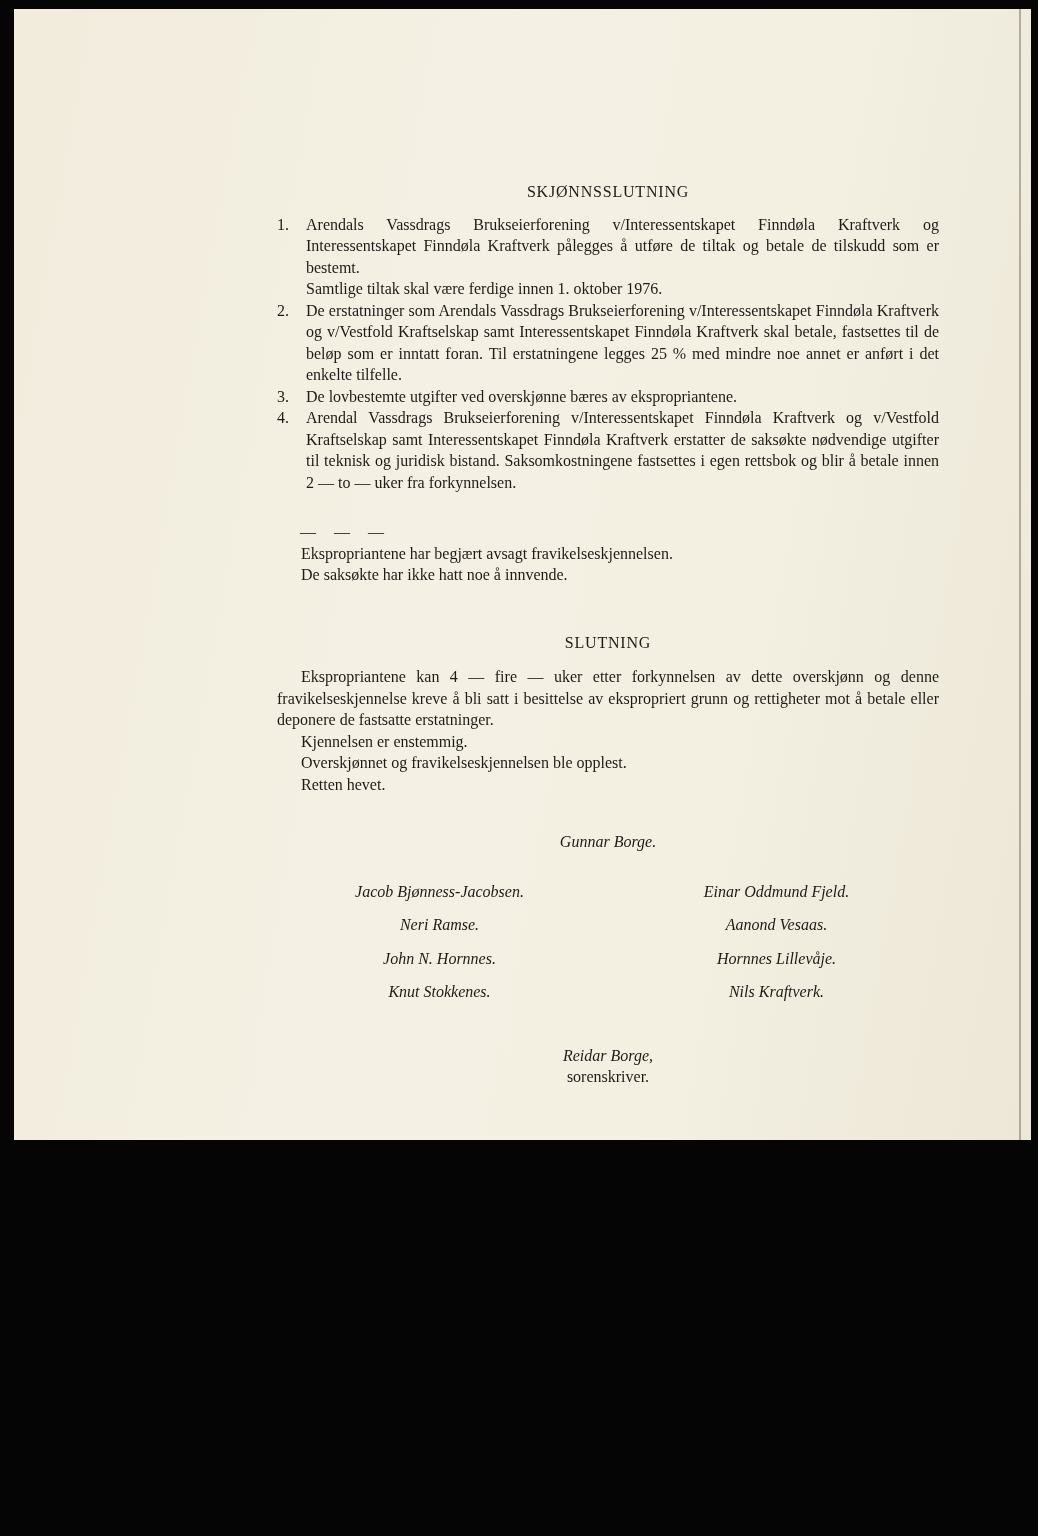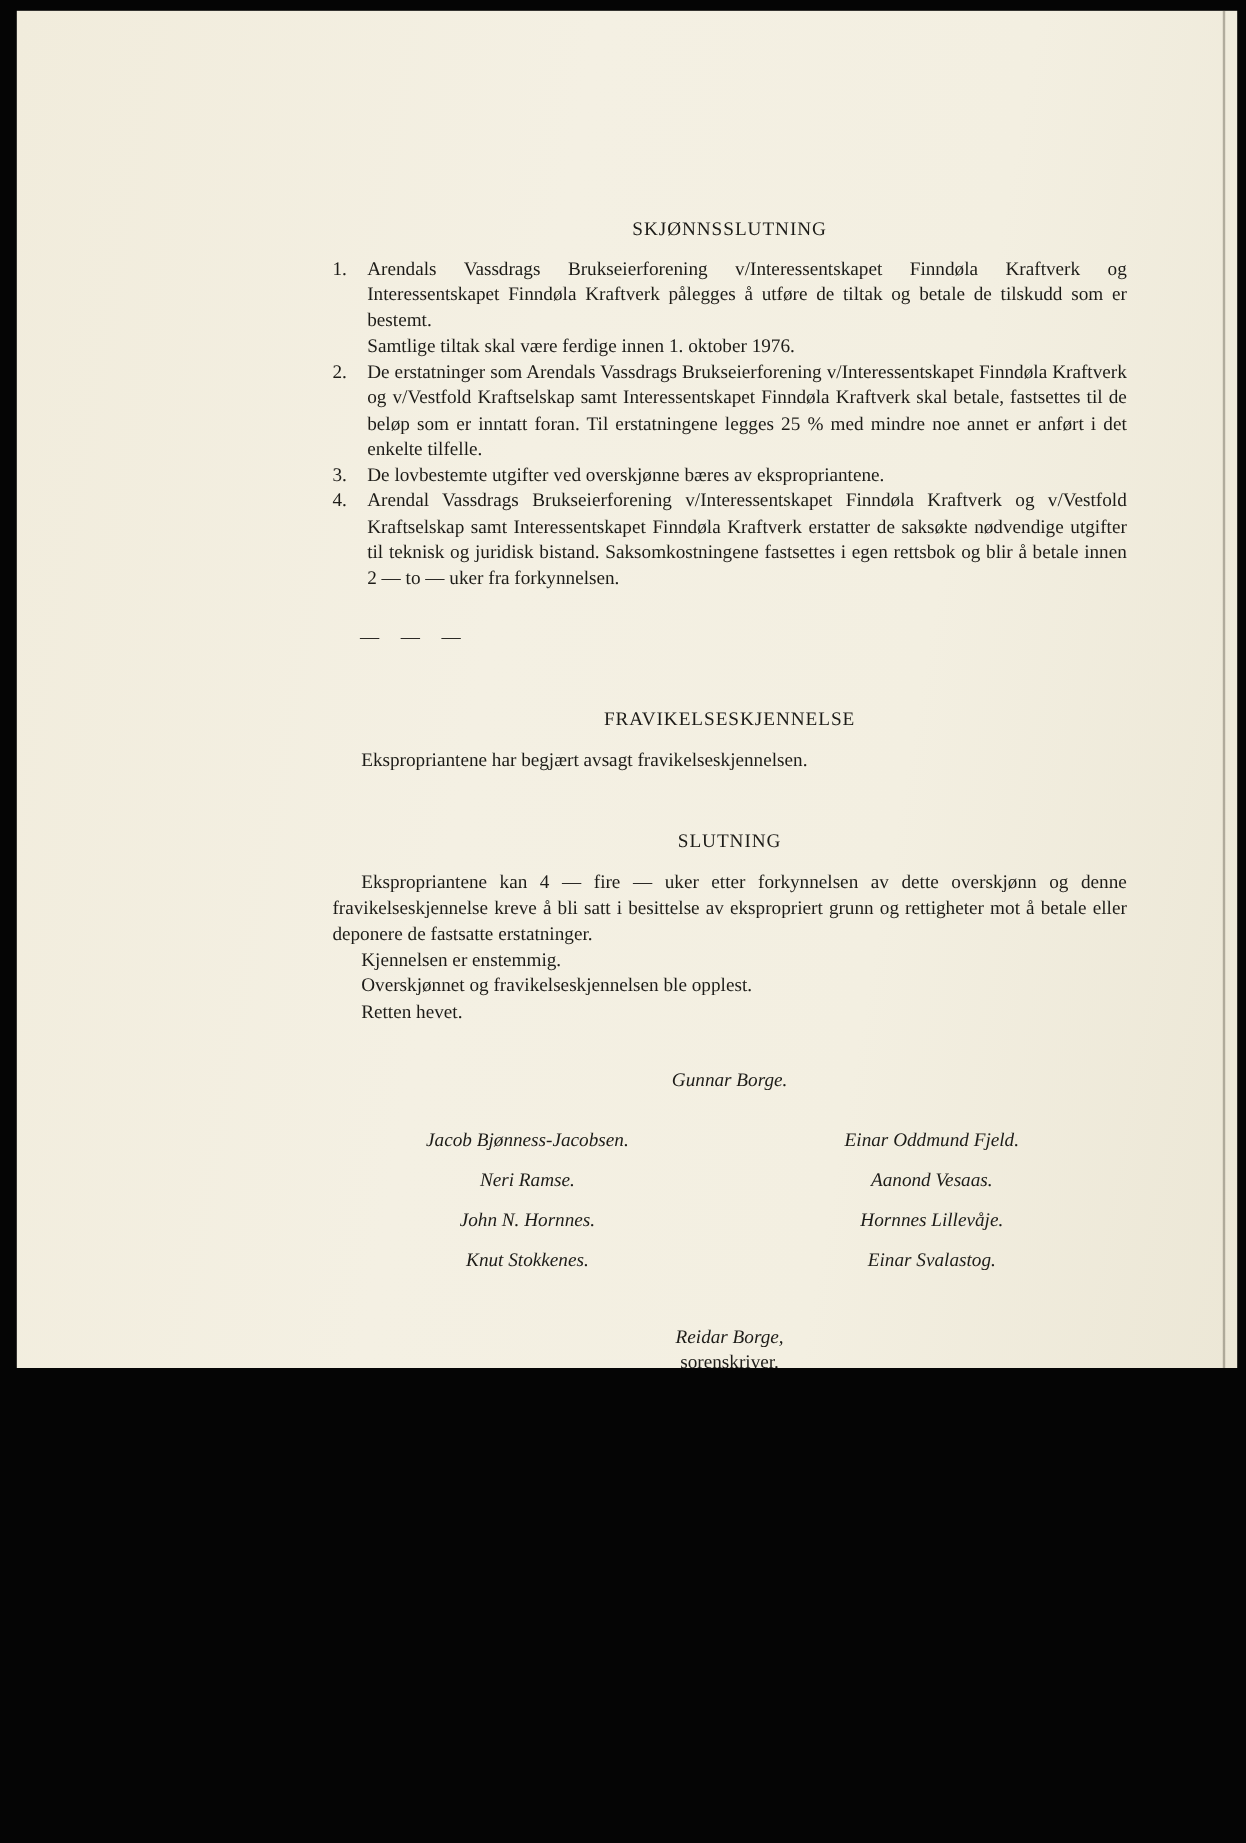--- a/index.html
+++ b/index.html
@@ -121,42 +121,42 @@
           <p>De lovbestemte utgifter ved overskjønne bæres av ekspropriantene.</p>
         </li>
         <li class="list-item">
           <span class="list-num">4.</span>
           <p>Arendal Vassdrags Brukseierforening v/Interessentskapet Finndøla Kraftverk og v/Vestfold Kraftselskap samt Interessentskapet Finndøla Kraftverk erstatter de saksøkte nødvendige utgifter til teknisk og juridisk bistand. Saksomkostningene fastsettes i egen rettsbok og blir å betale innen 2 — to — uker fra forkynnelsen.</p>
         </li>
       </ol>
 
       <div class="separator">— — —</div>
 
-      <h2 class="heading mt-lg">FRAVIKELSESKJENNELSE</h2>
 
       <p class="body-line">Ekspropriantene har begjært avsagt fravikelseskjennelsen.</p>
+      <p class="body-line">De saksøkte har ikke hatt noe å innvende.</p>
 
       <h2 class="heading mt-lg">SLUTNING</h2>
 
       <p class="body-line justify">Ekspropriantene kan 4 — fire — uker etter forkynnelsen av dette overskjønn og denne fravikelseskjennelse kreve å bli satt i besittelse av ekspropriert grunn og rettigheter mot å betale eller deponere de fastsatte erstatninger.</p>
       <p class="body-line">Kjennelsen er enstemmig.</p>
       <p class="body-line">Overskjønnet og fravikelseskjennelsen ble opplest.</p>
       <p class="body-line">Retten hevet.</p>
 
       <div class="sig-presiding">Gunnar Borge.</div>
 
       <div class="sig-grid">
         <div class="sig-cell">Jacob Bjønness-Jacobsen.</div>
         <div class="sig-cell">Einar Oddmund Fjeld.</div>
         <div class="sig-cell">Neri Ramse.</div>
         <div class="sig-cell">Aanond Vesaas.</div>
         <div class="sig-cell">John N. Hornnes.</div>
         <div class="sig-cell">Hornnes Lillevåje.</div>
         <div class="sig-cell">Knut Stokkenes.</div>
-        <div class="sig-cell">Einar Svalastog.</div>
+        <div class="sig-cell">Nils Kraftverk.</div>
       </div>
 
 
       <div class="certify-block">
         <div class="certify-name">Reidar Borge,</div>
         <div class="certify-title">sorenskriver.</div>
       </div>
 
     </div>
 

